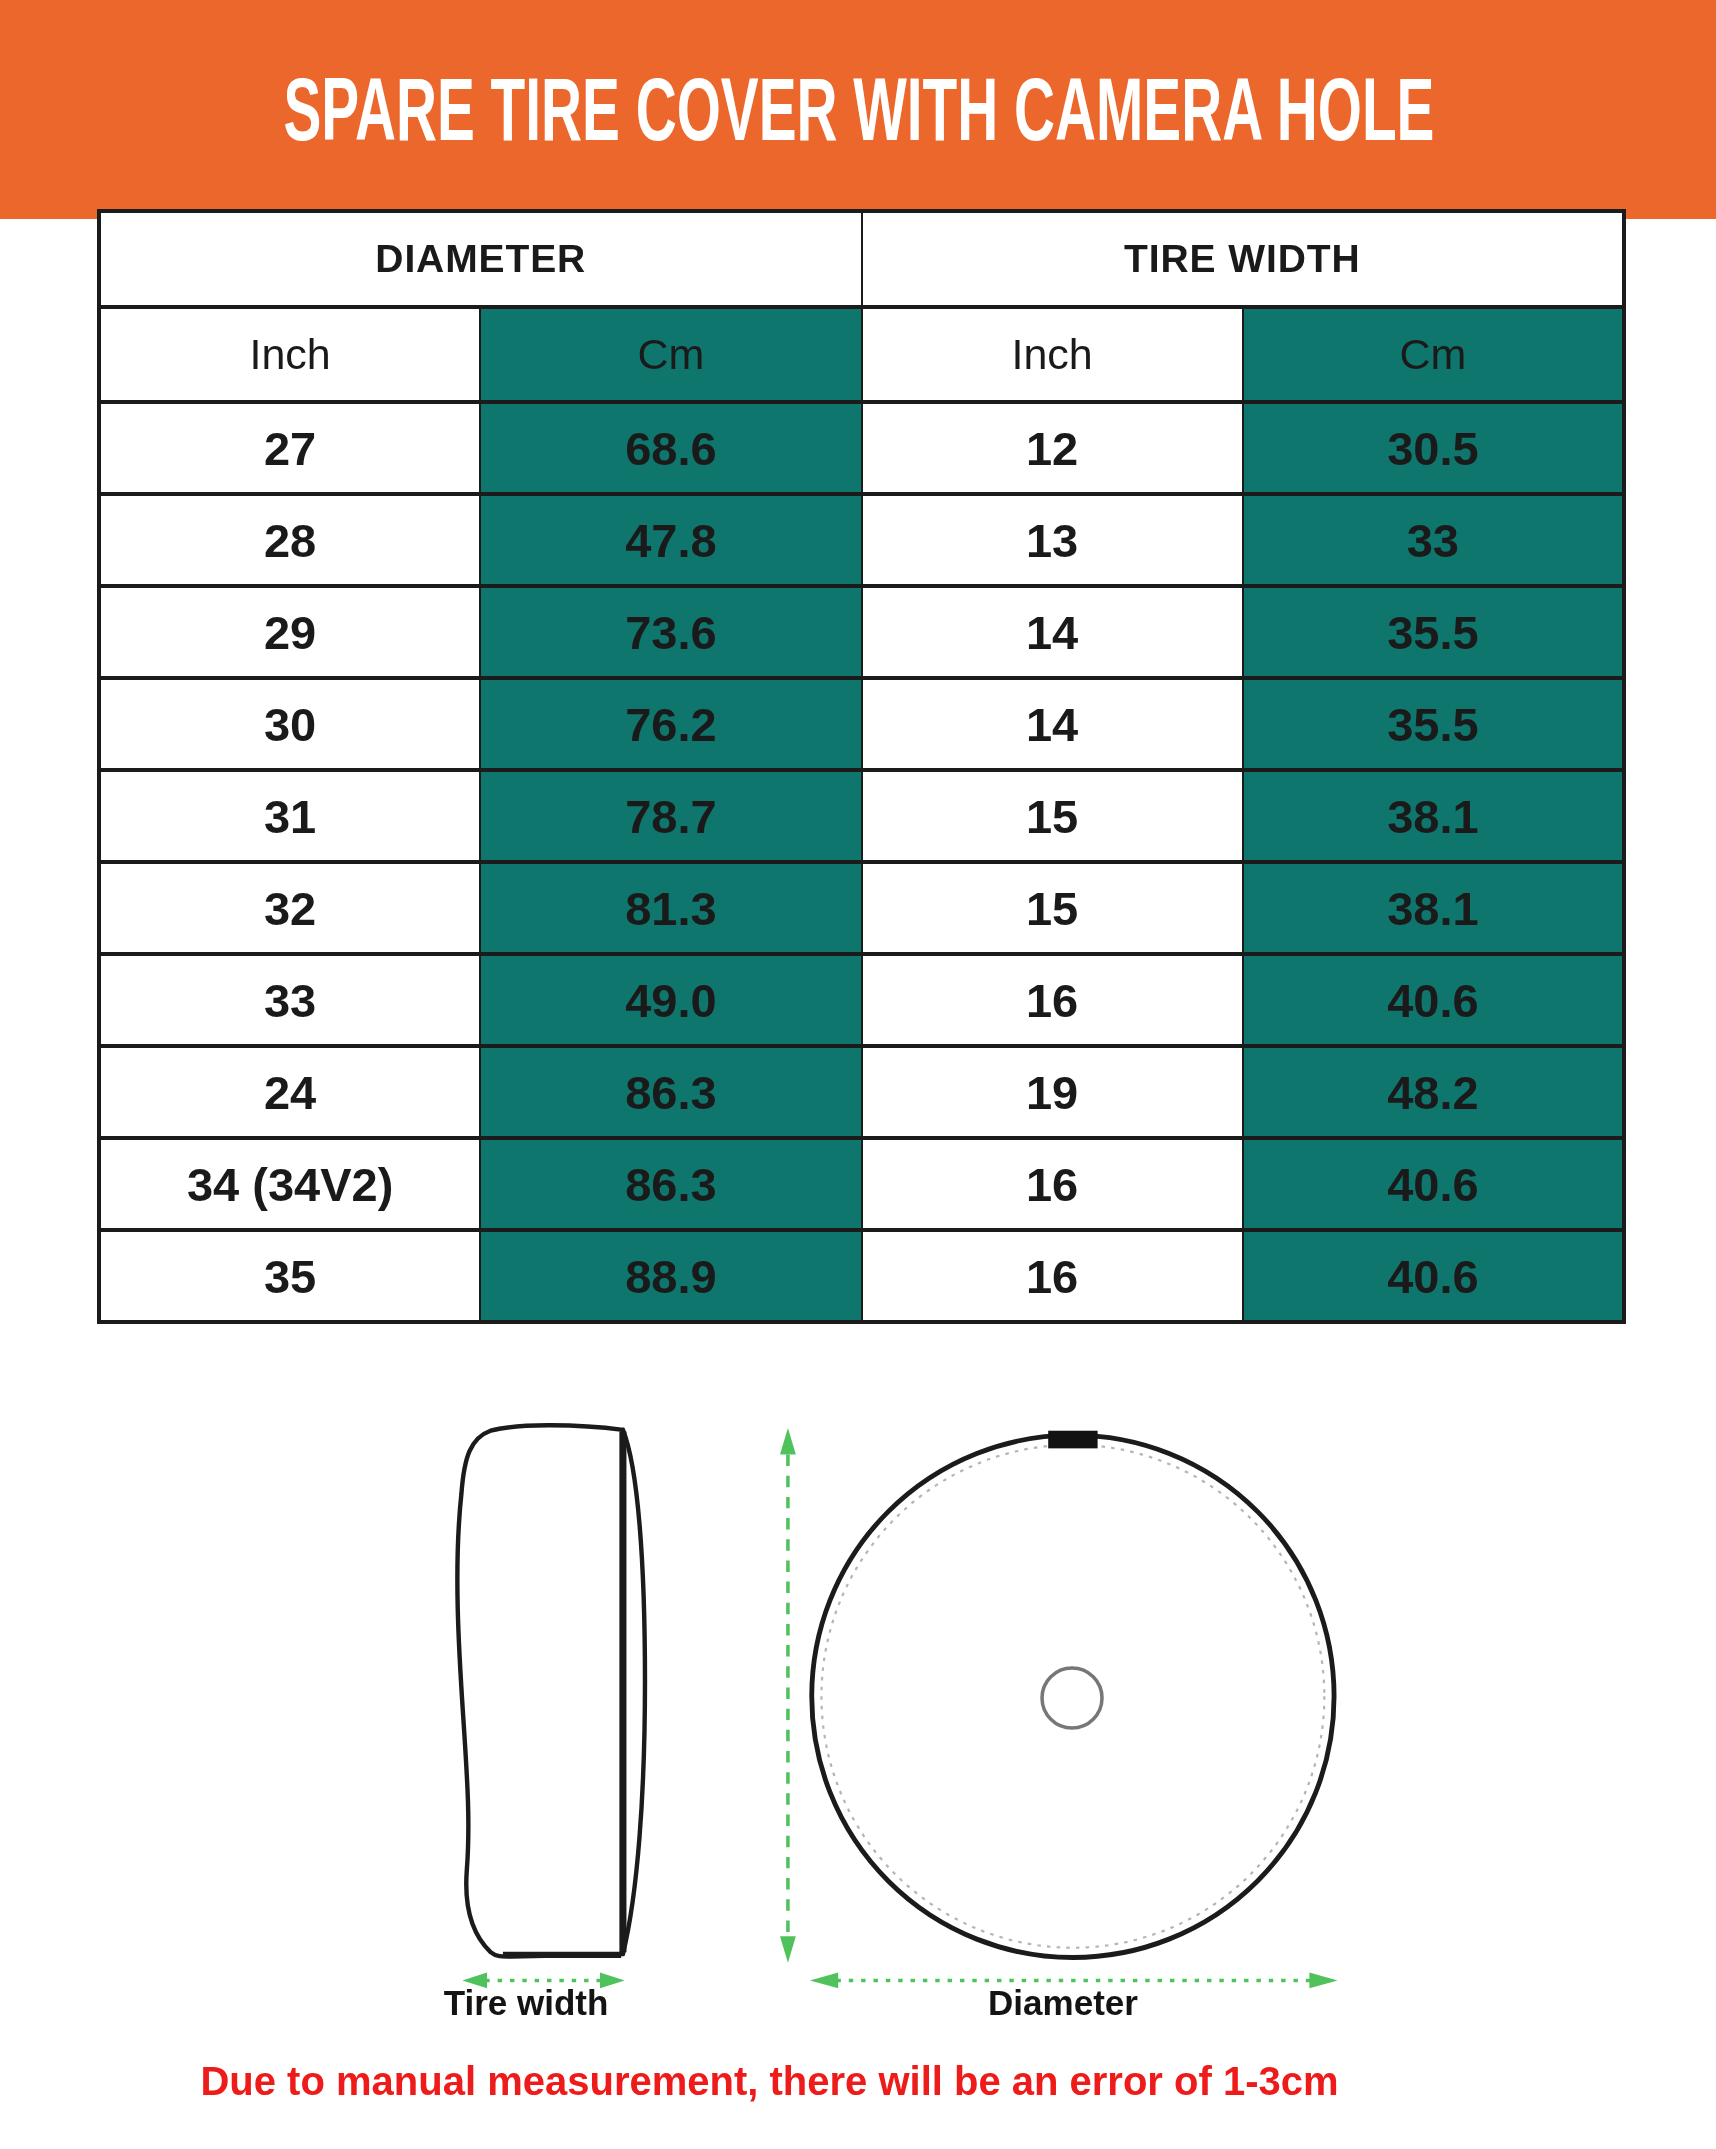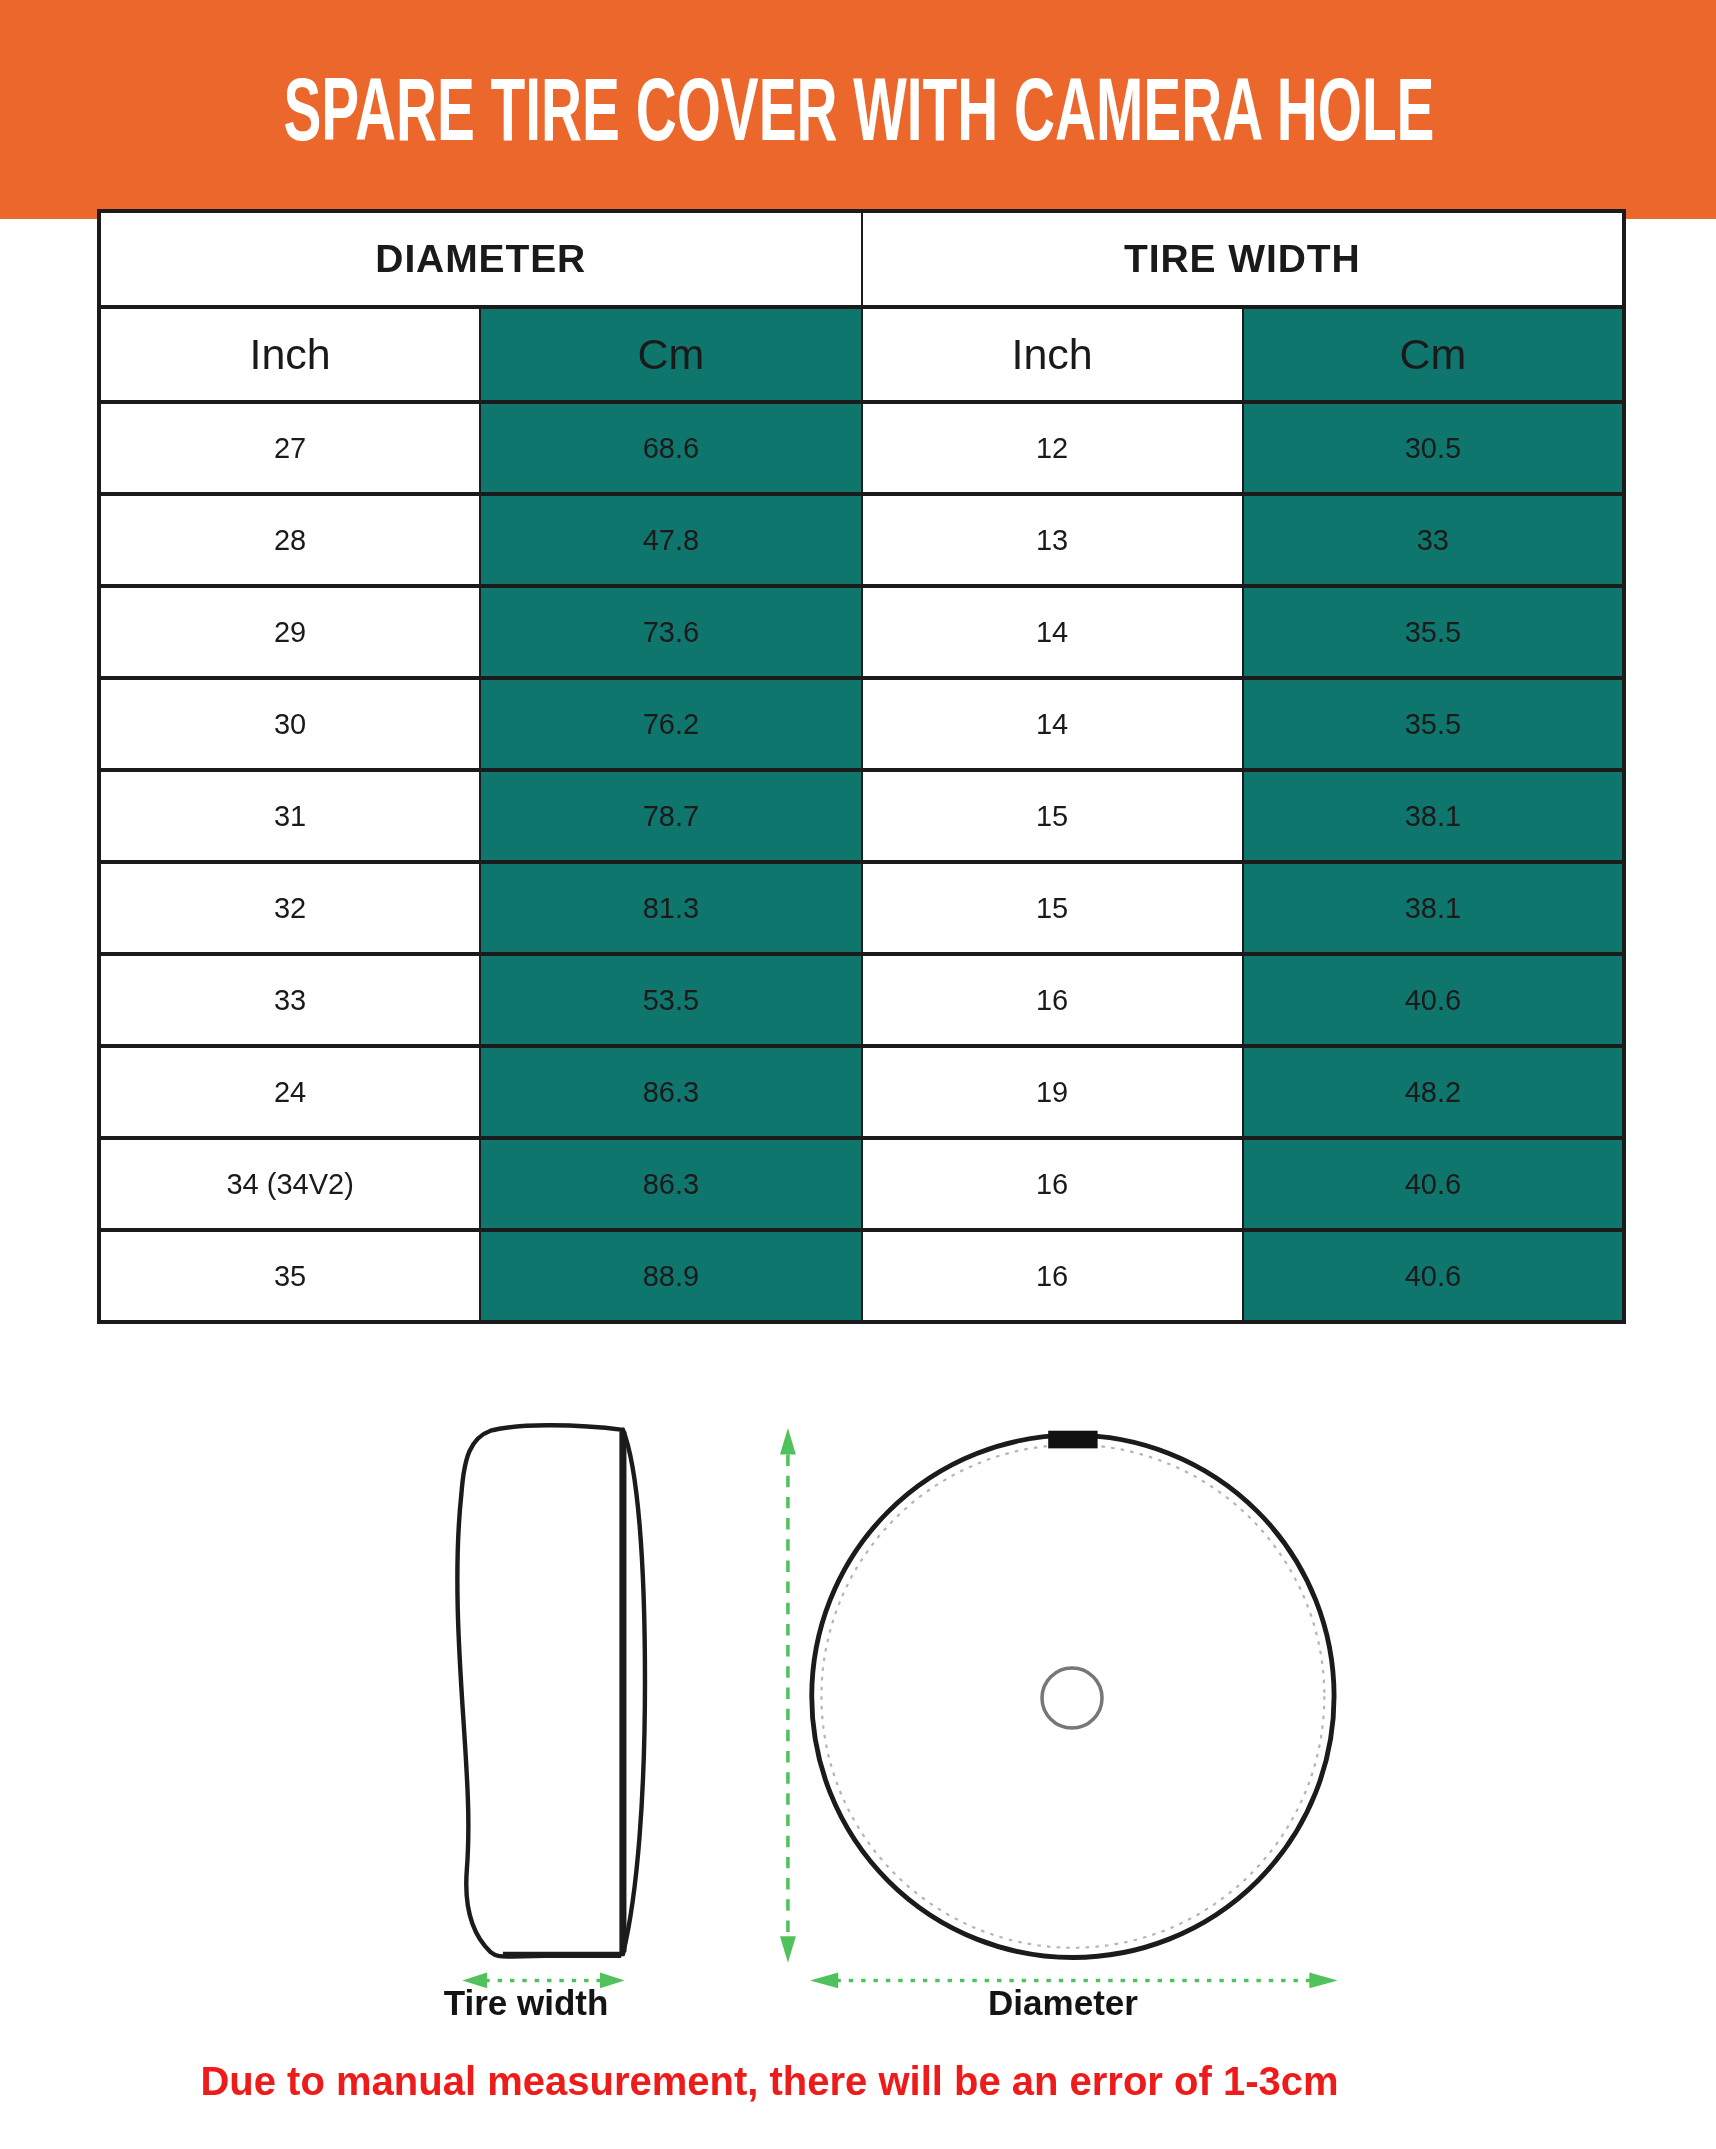--- a/index.html
+++ b/index.html
@@ -34,21 +34,21 @@
   .size-table col{width:25%;}
   .size-table th,.size-table td{
     border:2.6px solid #1b1b1b;
     border-top-width:4.4px;border-bottom-width:4.4px;
     text-align:center;vertical-align:middle;
     padding:0;
   }
   .size-table{border:4.4px solid #1b1b1b;}
   .size-table .r-group th{height:92px;font-size:39px;font-weight:800;letter-spacing:0.9px;}
   .size-table .r-sub th{height:91px;font-size:43px;font-weight:400;}
-  .size-table td{height:88px;font-size:29px;font-weight:400;}
+  .size-table td{height:88px;font-size:47px;font-weight:700;}
   .size-table .cm{background:#0f766e;}
   
   .diagram-svg{position:absolute;left:0;top:1412px;}
   .dim-label{
     position:absolute;top:1983px;width:318px;
     text-align:center;font-size:35px;font-weight:700;color:#141414;
   }
   .dim-label.tw{left:367px;}
   .dim-label.dm{left:904px;}
   .note{
@@ -112,21 +112,21 @@
     <td class="cm">38.1</td>
   </tr>
   <tr>
     <td>32</td>
     <td class="cm">81.3</td>
     <td>15</td>
     <td class="cm">38.1</td>
   </tr>
   <tr>
     <td>33</td>
-    <td class="cm">53.5</td>
+    <td class="cm">49.0</td>
     <td>16</td>
     <td class="cm">40.6</td>
   </tr>
   <tr>
     <td>24</td>
     <td class="cm">86.3</td>
     <td>19</td>
     <td class="cm">48.2</td>
   </tr>
   <tr>

